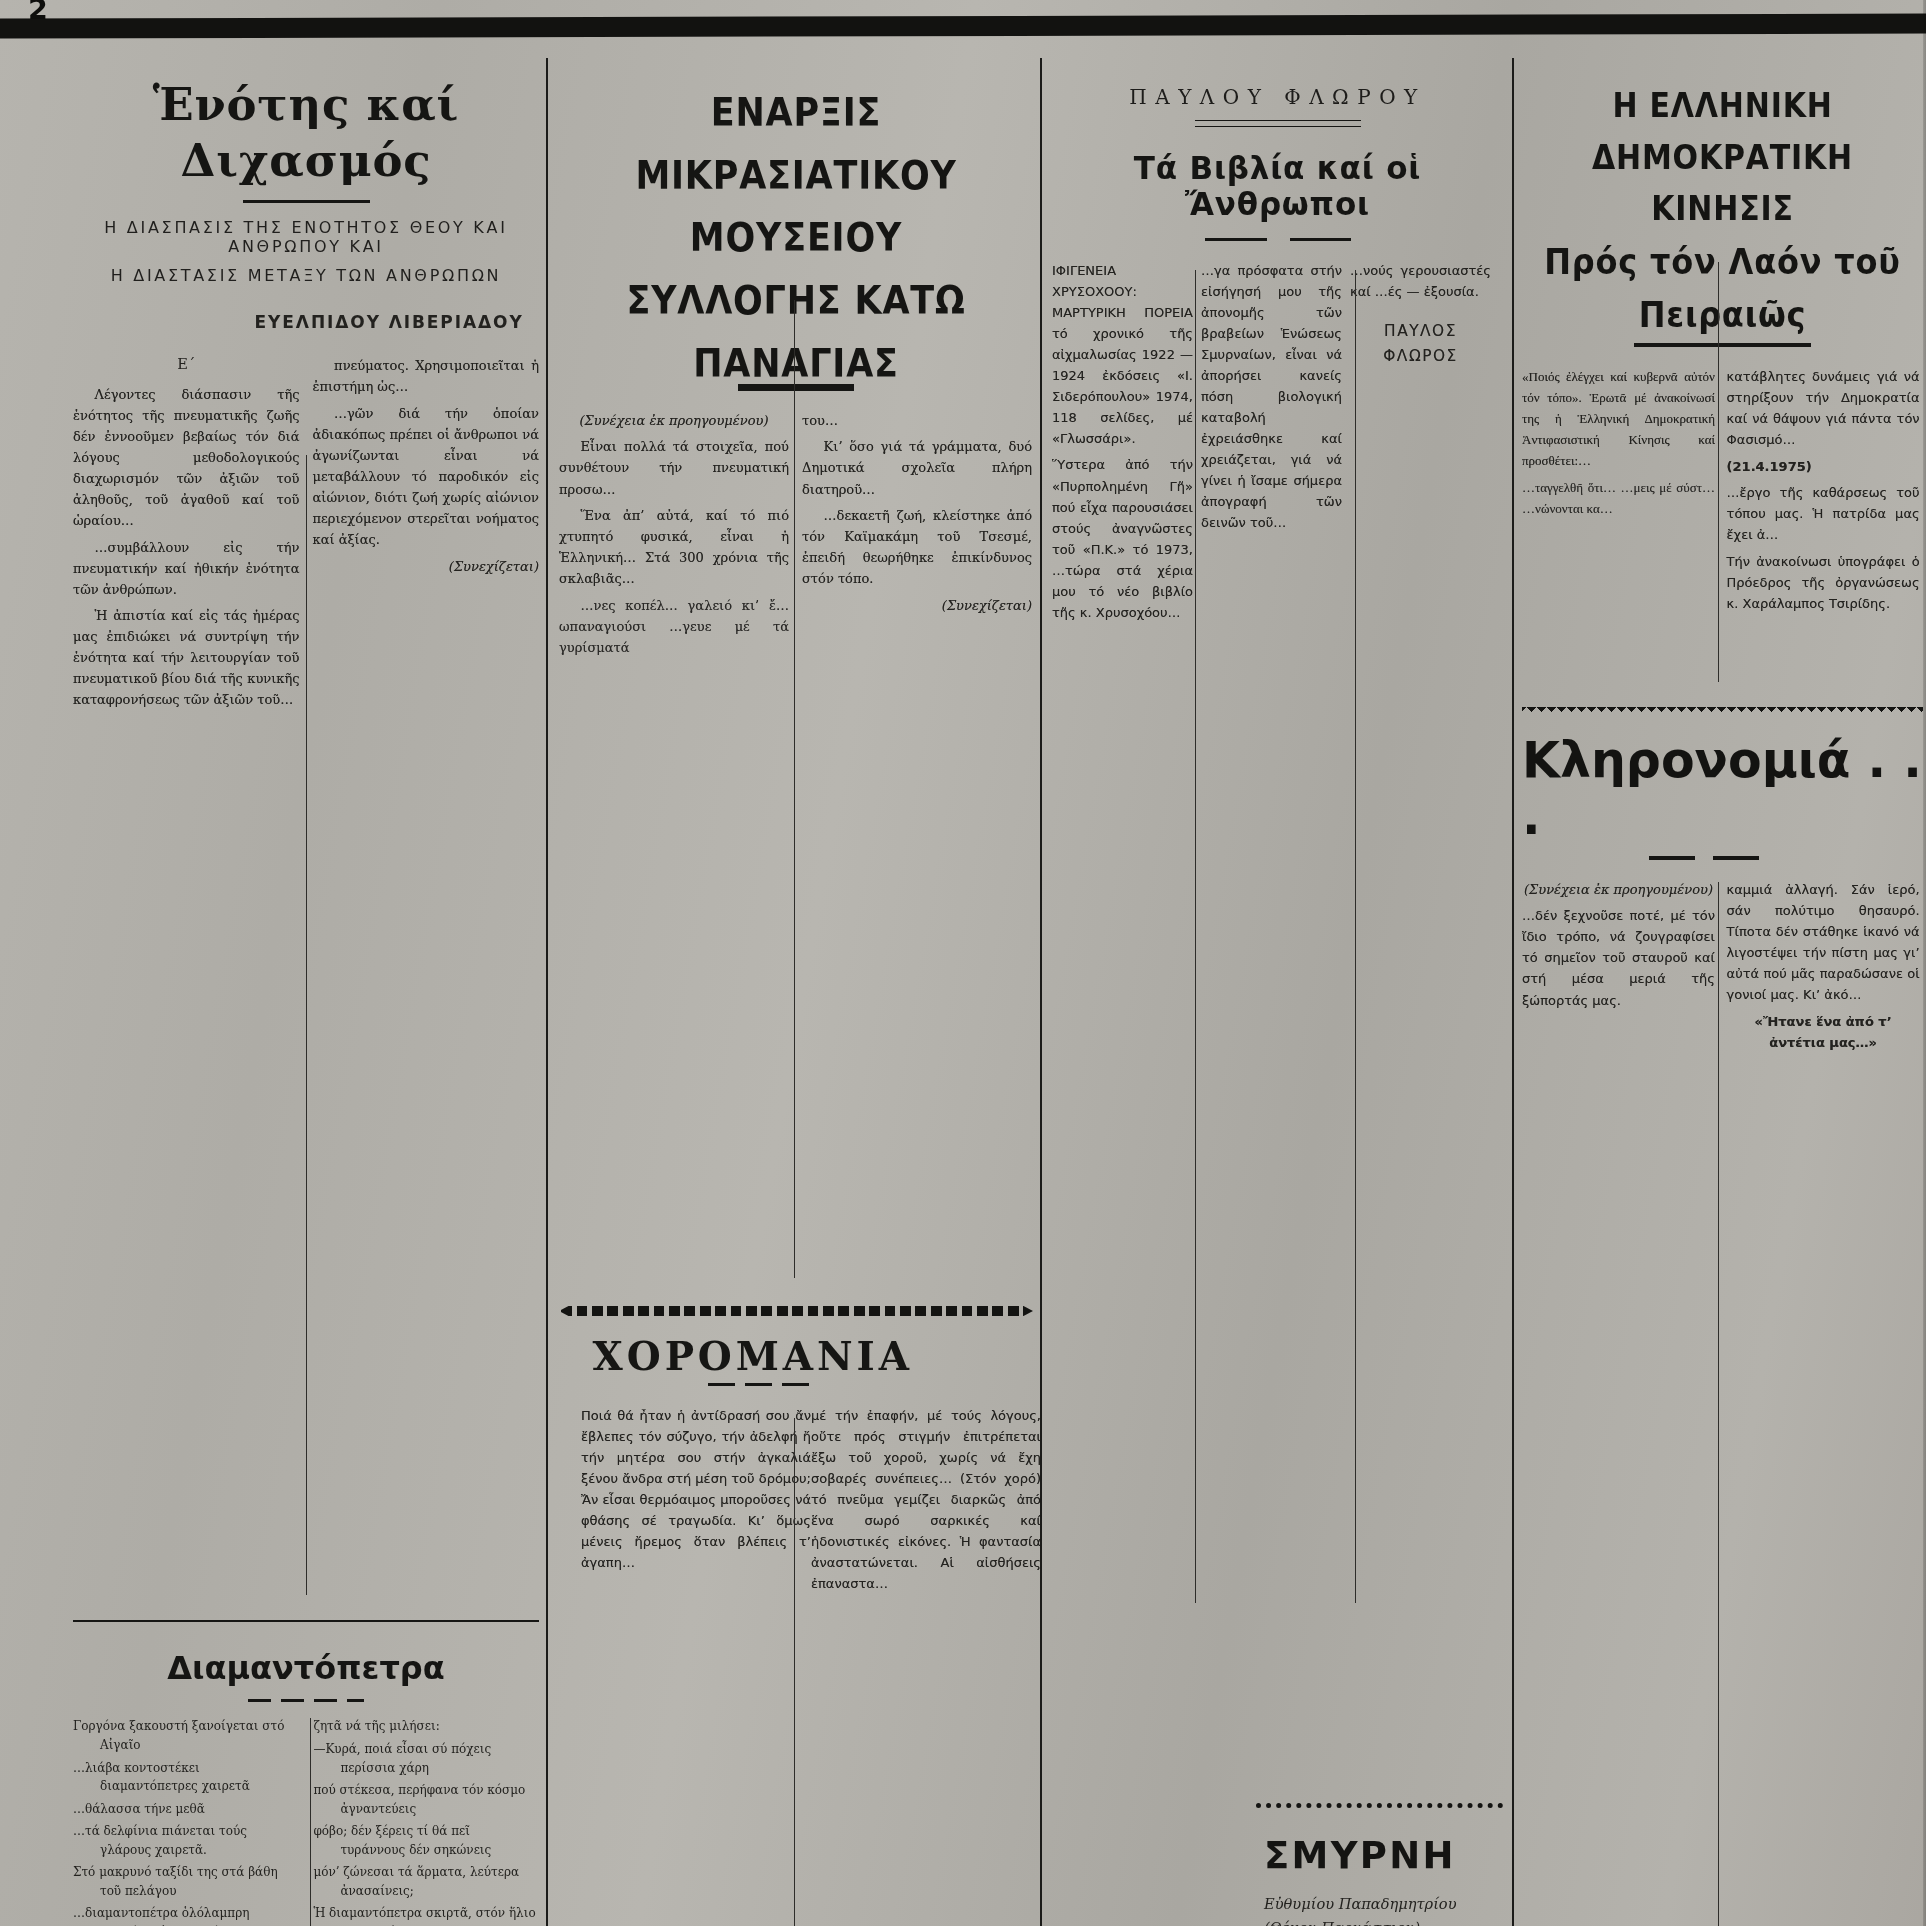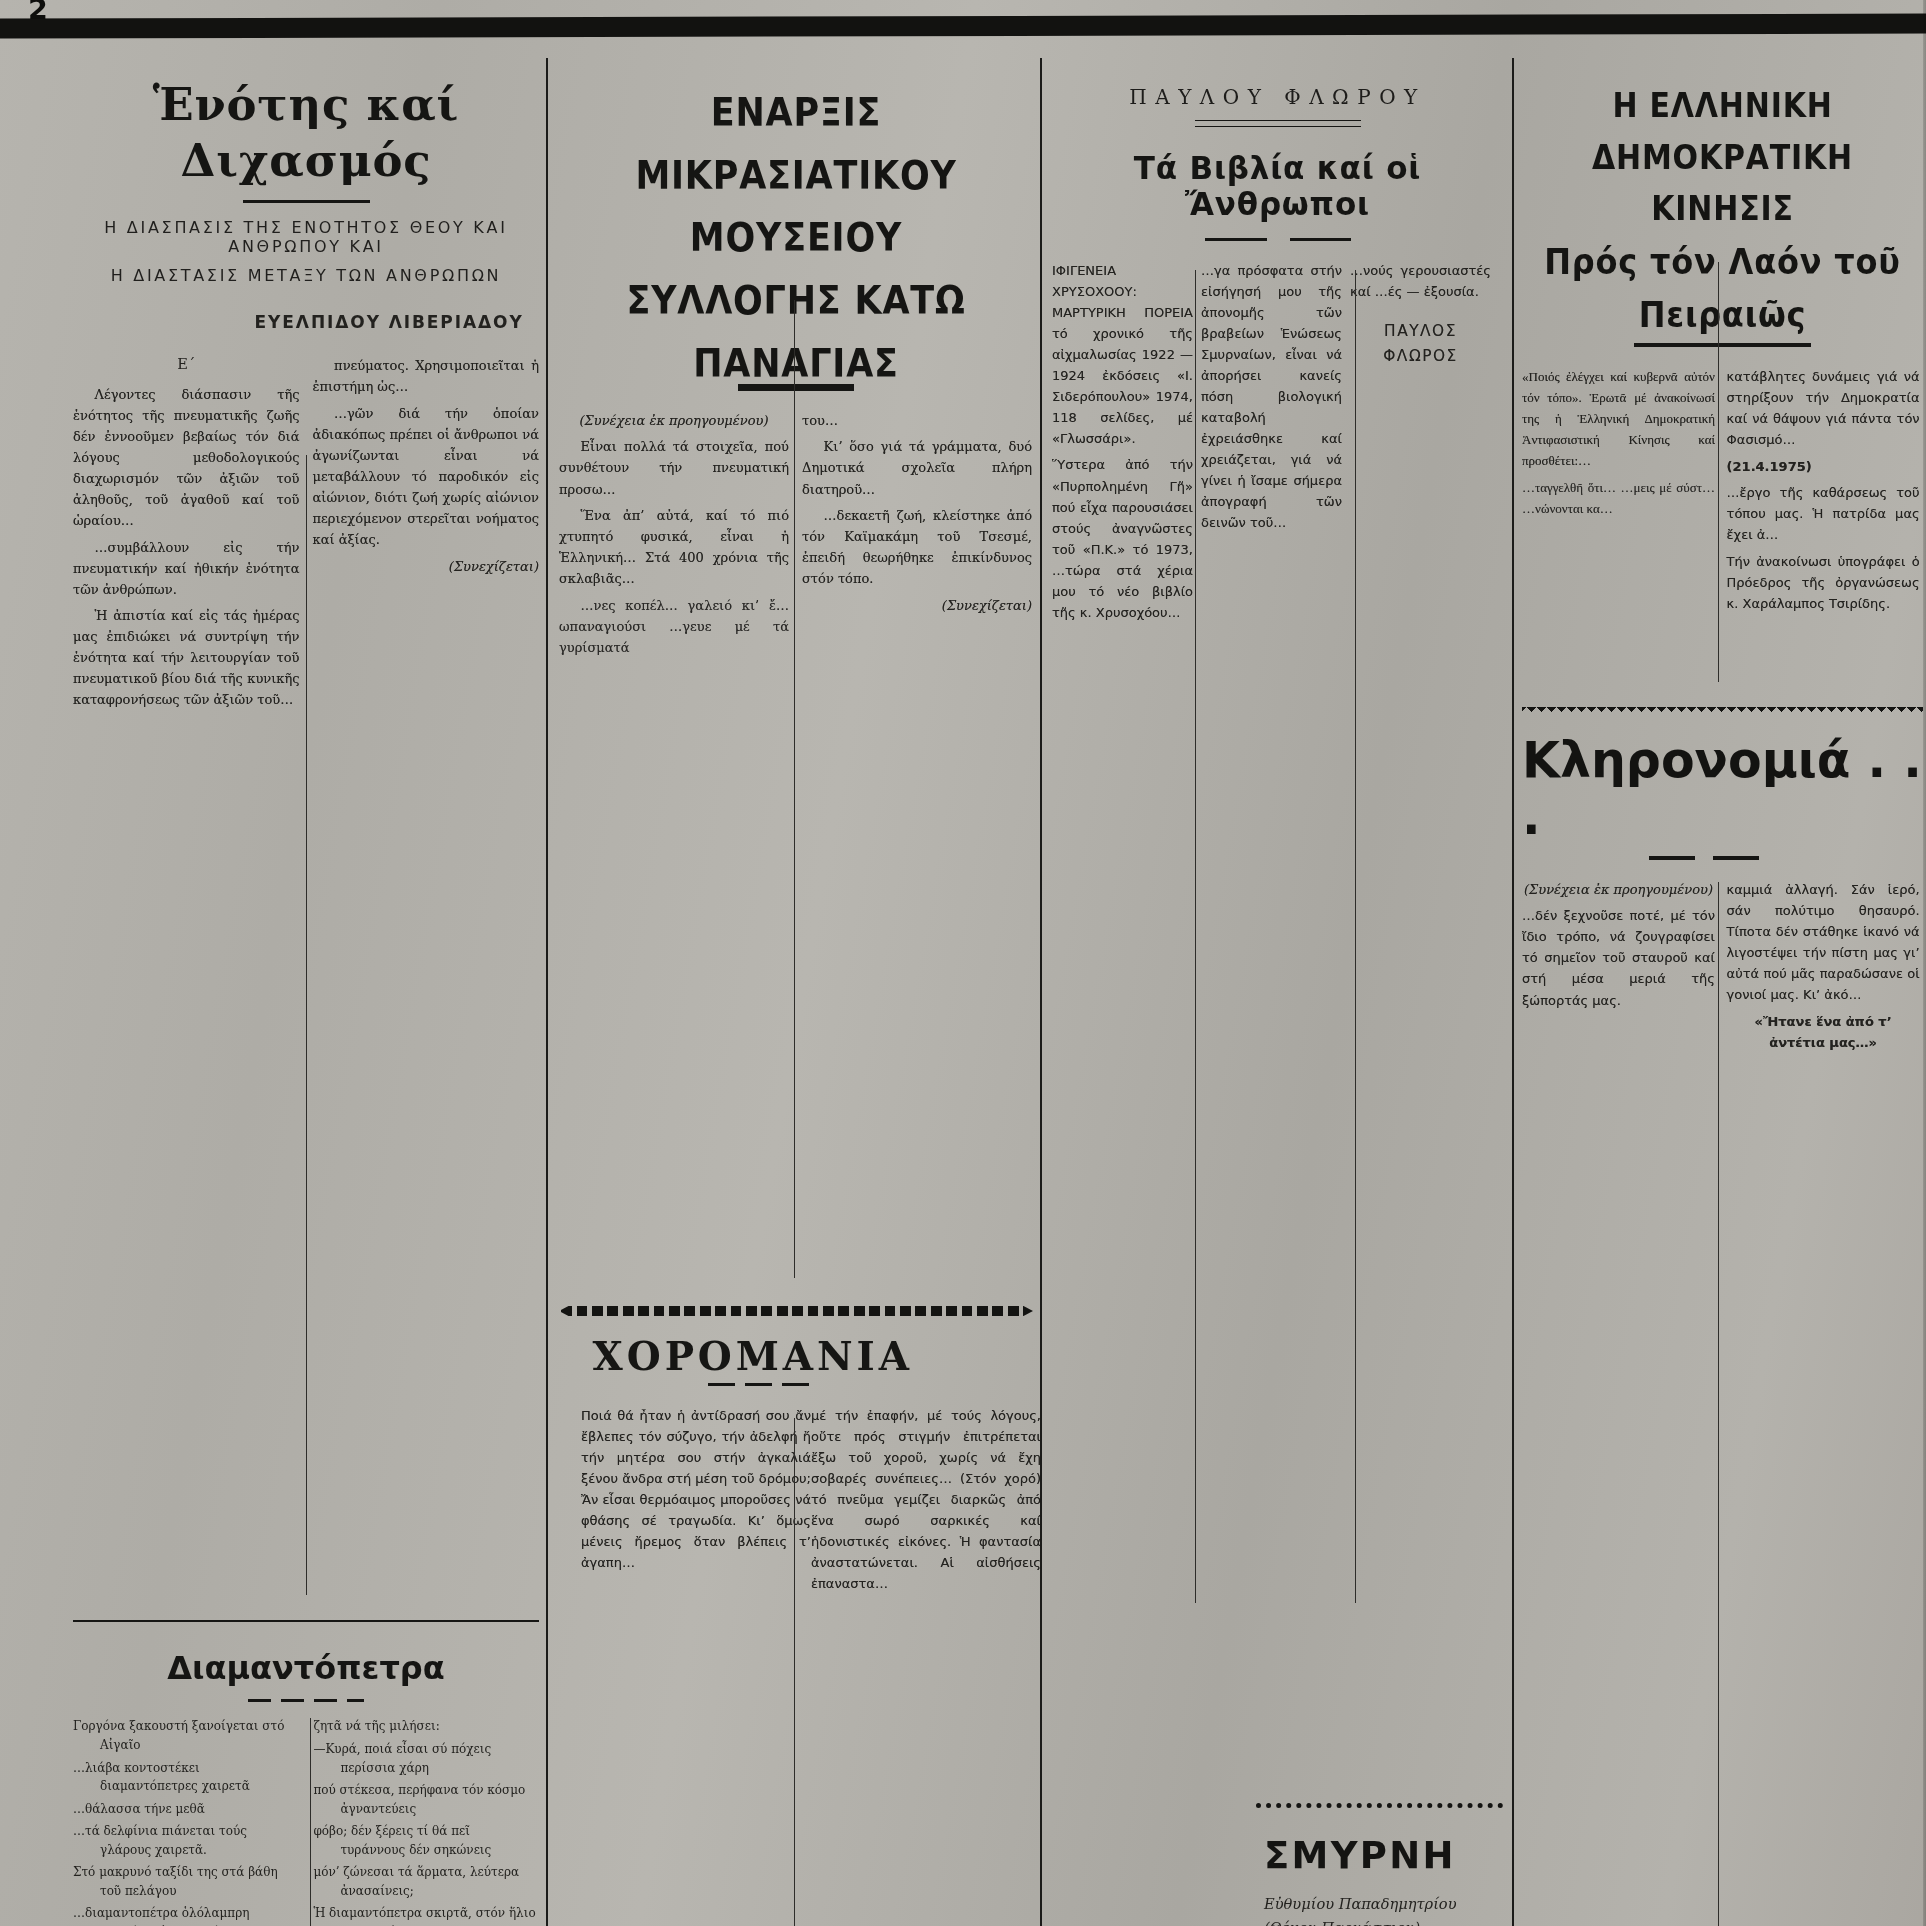--- a/index.html
+++ b/index.html
@@ -97,21 +97,21 @@
   <section class="abs" style="left:559px;top:81px;width:474px;">
     <h1 class="san headline-big ctr" style="font-size:35px;margin:0;line-height:1.6;transform:scaleY(1.12);transform-origin:top;">
       <span>ΕΝΑΡΞΙΣ ΜΙΚΡΑΣΙΑΤΙΚΟΥ ΜΟΥΣΕΙΟΥ</span><br>
       <span>ΣΥΛΛΟΓΗΣ ΚΑΤΩ ΠΑΝΑΓΙΑΣ</span>
     </h1>
     <div class="rule" style="width:116px;height:7px;margin:23px auto 19px auto;"></div>
     <div style="display:flex;gap:13px;">
       <div class="body-txt ser just" style="width:230px;">
         <p class="it ctr" style="text-indent:0;">(Συνέχεια ἐκ προηγουμένου)</p>
         <p>Εἶναι πολλά τά στοιχεῖα, πού συνθέτουν τήν πνευματική προσω…</p>
-        <p>Ἕνα ἀπ’ αὐτά, καί τό πιό χτυπητό φυσικά, εἶναι ἡ Ἑλληνική… Στά 400 χρόνια τῆς σκλαβιᾶς…</p>
+        <p>Ἕνα ἀπ’ αὐτά, καί τό πιό χτυπητό φυσικά, εἶναι ἡ Ἑλληνική… Στά 300 χρόνια τῆς σκλαβιᾶς…</p>
         <p class="frag">…νες κοπέλ… γαλειό κι’ ἔ… ωπαναγιούσι …γευε μέ τά γυρίσματά</p>
       </div>
       <div class="body-txt ser just" style="width:230px;">
         <p style="text-indent:0;">του…</p>
         <p>Κι’ ὅσο γιά τά γράμματα, δυό Δημοτικά σχολεῖα πλήρη διατηροῦ…</p>
         <p>…δεκαετῆ ζωή, κλείστηκε ἀπό τόν Καϊμακάμη τοῦ Τσεσμέ, ἐπειδή θεωρήθηκε ἐπικίνδυνος στόν τόπο.</p>
         <p class="it" style="text-align:right;">(Συνεχίζεται)</p>
       </div>
     </div>
   </section>

